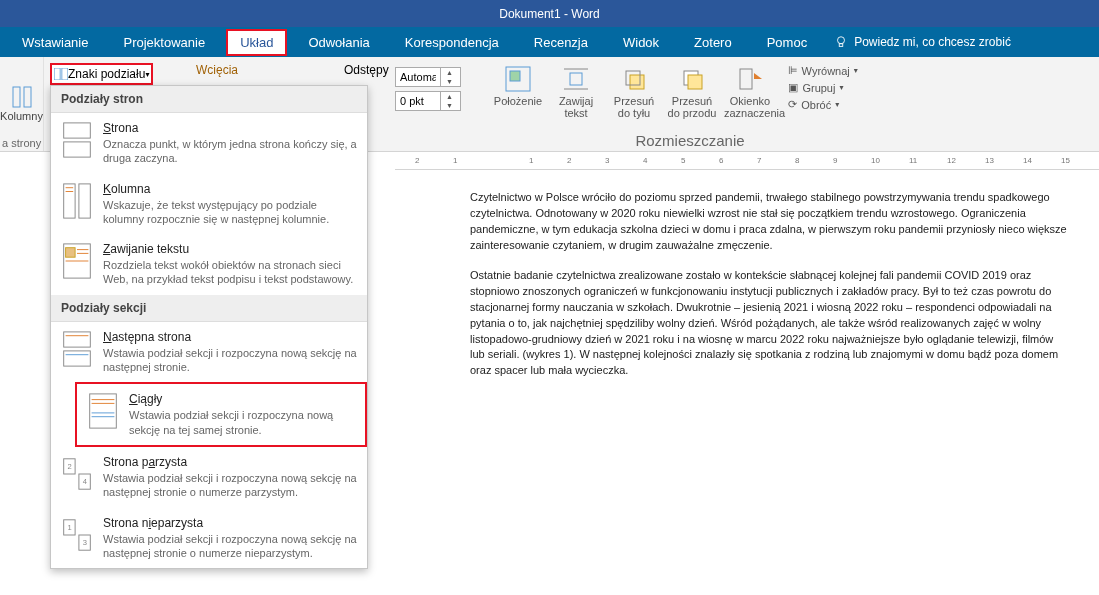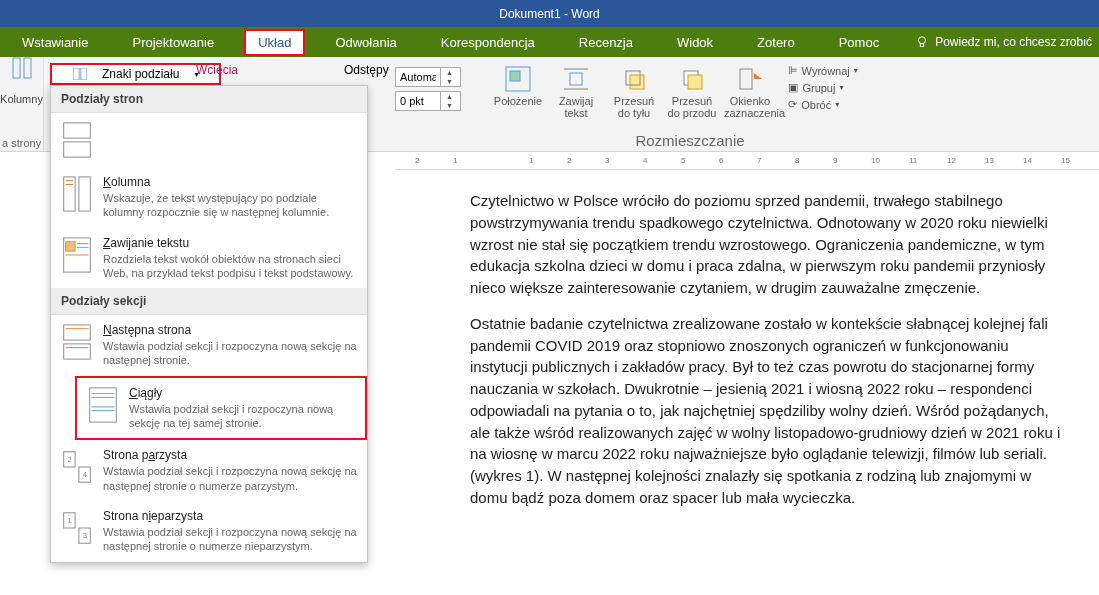--- a/index.html
+++ b/index.html
@@ -1,62 +1,62 @@
 <!DOCTYPE html>
 <html><head>
 <meta charset="utf-8">
 <style>
 * { margin: 0; padding: 0; box-sizing: border-box; font-family: "Segoe UI", sans-serif; }
 body { background: #fff; width: 1099px; height: 595px; overflow: hidden; font-size: 12px; }
 
 .title-bar { background: #2b579a; height: 27px; color: #fff; display: flex; align-items: center; justify-content: center; font-size: 12px; }
-.menu-bar { background: #4d7c0f; height: 30px; display: flex; align-items: center; padding-left: 8px; gap: 16px; }
+.menu-bar { background: #0369a1; height: 30px; display: flex; align-items: center; padding-left: 8px; gap: 7px; }
 .menu-item { color: #fff; padding: 6px 14px; font-size: 13px; cursor: pointer; }
 .menu-item.active { background: #fff; color: #2b579a; }
 .menu-highlight { border: 2px solid #e81123; padding: 4px 12px !important; }
 
 .tellme { display: flex; align-items: center; gap: 6px; color: #fff; margin-left: 6px; font-size: 12px; }
 .bulb { width: 14px; height: 14px; }
 
 .ribbon { background: #f3f3f3; border-bottom: 1px solid #d4d4d4; height: 95px; display: flex; position: relative; }
-.ribbon-left { width: 44px; display:flex; flex-direction:column; align-items:center; gap:14px; font-size:11px; color:#444; border-right:1px solid #e1e1e1; }
+.ribbon-left { width: 44px; display:flex; flex-direction:column; align-items:center; justify-content:center; gap:2px; font-size:11px; color:#444; border-right:1px solid #e1e1e1; }
 .ribbon-left .lbl { font-size:11px; text-align:center; line-height:1.1; }
 .ribbon-caption { position:absolute; bottom:2px; left:0; font-size:11px; color:#666; width:44px; text-align:left; padding-left:2px;}
 .group-caption { position:absolute; bottom:2px; font-size:15px; color:#666; text-align:center; }
 
-.breaks-btn { position:absolute; left:50px; top:6px; border:2px solid #e81123; display:flex; align-items:center; gap:15px; padding:2px 21px; background:#fff; font-size:12px; cursor:pointer; }
+.breaks-btn { position:absolute; left:50px; top:6px; border:2px solid #e81123; display:flex; align-items:center; gap:0; padding:2px 2px; background:#fff; font-size:12px; cursor:pointer; }
 .breaks-btn .ico { width:14px; height:12px; }
 
 .dropdown { position:absolute; left:50px; top:28px; width:318px; background:#fff; border:1px solid #c6c6c6; box-shadow:0 3px 8px rgba(0,0,0,.25); z-index:50; }
 .dd-section { background:#eeeeee; padding:6px 10px; font-weight:600; font-size:12px; color:#444; border-bottom:1px solid #ddd; }
 .dd-item { display:flex; gap:10px; padding:8px 10px; cursor:pointer; }
 .dd-item.highlight { border:2px solid #e81123;margin-left:24px; }
 .dd-icon { width:32px; height:38px; flex-shrink:0; }
 .dd-text { font-size:12px; color:#444; }
 .dd-title { font-weight:400; color:#222; text-decoration: underline dotted transparent; }
 .dd-desc { font-size:11px; color:#666; line-height:1.3; margin-top:2px; }
 
-.ribbon-mid { position:absolute; left:196px; top:6px; font-size:12px; color:#be185d; }
+.ribbon-mid { position:absolute; left:196px; top:6px; font-size:12px; color:#a16207; }
 .ribbon-mid-row { display:flex; gap:20px; }
 .sp-lbl { font-size:12px; }
 .spin-group { position:absolute; left:395px; top:6px; font-size:11px; color:#444; }
 .spinbox { display:flex; align-items:center; border:1px solid #ababab; background:#fff; height:20px; width:66px; margin-top:4px; }
 .spinbox input { border:none; width:44px; font-size:11px; padding:0 4px; outline:none; }
 .spinbox .arrows { width:18px; display:flex; flex-direction:column; border-left:1px solid #ababab; }
 .spinbox .arrows div { height:9px; font-size:7px; text-align:center; line-height:9px; cursor:pointer; color:#555; }
 
 .arrange-group { position:absolute; left:490px; top:6px; display:flex; gap:2px; align-items:flex-start; }
 .arr-btn { width:56px; text-align:center; font-size:11px; color:#555; cursor:pointer; padding:2px; }
 .arr-btn svg { display:block; margin:0 auto 2px; }
 .arr-side { display:flex; flex-direction:column; gap:2px; margin-left:4px; font-size:11px; color:#555; }
 .arr-side-row { display:flex; align-items:center; gap:4px; padding:1px 4px; cursor:pointer; }
 .ruler-h { position:absolute; left:395px; right:0; top:152px; height:18px; background:#fff; border-bottom:1px solid #d4d4d4; font-size:8px; color:#777; overflow:hidden; }
 .ruler-h .num { position:absolute; top:4px; font-size:8px; }
 
-.page { position:absolute; left:470px; top:190px; width:600px; font-size:15px; color:#222; line-height:1.45; font-family:"Calibri","Segoe UI",sans-serif; }
+.page { position:absolute; left:470px; top:190px; width:600px; font-size:11px; color:#222; line-height:1.45; font-family:"Calibri","Segoe UI",sans-serif; }
 .page p { margin-bottom:14px; }
 </style>
 </head>
 <body>
 
 <div class="title-bar">
   <span>Dokument1 - Word</span>
 </div>
 
 <div class="menu-bar">
@@ -179,20 +179,24 @@
   <div class="group-caption" style="left:560px;width:260px;">Rozmieszczanie</div>
 
   <div class="dropdown">
     <div class="dd-section">Podziały stron</div>
 
     <div class="dd-item">
       <svg class="dd-icon" viewBox="0 0 32 40">
           <rect x="2" y="2" width="28" height="16" fill="#fff" stroke="#888"></rect>
           <rect x="2" y="22" width="28" height="16" fill="#fff" stroke="#888"></rect>
         </svg>
+      <div class="dd-text">
+        <div class="dd-title"><span style="text-decoration:underline">S</span>trona</div>
+        <div class="dd-desc">Oznacza punkt, w którym jedna strona kończy się, a druga zaczyna.</div>
+      </div>
     </div>
 
     <div class="dd-item">
       <svg class="dd-icon" viewBox="0 0 32 40">
           <rect x="2" y="2" width="12" height="36" fill="#fff" stroke="#888"></rect>
           <rect x="18" y="2" width="12" height="36" fill="#fff" stroke="#888"></rect>
           <line x1="4" y1="6" x2="12" y2="6" stroke="#e08030"></line>
           <line x1="4" y1="10" x2="12" y2="10" stroke="#e08030"></line>
         </svg>
       <div class="dd-text">

